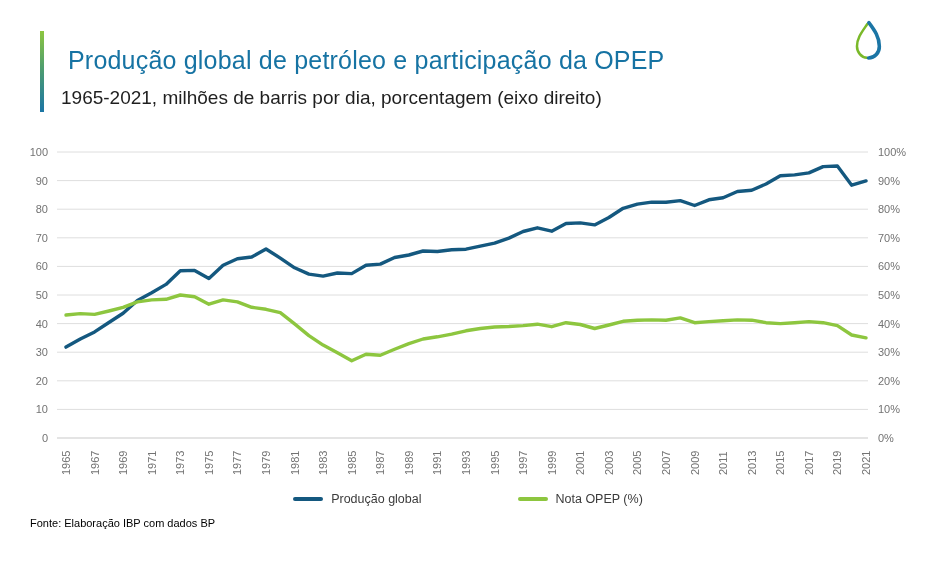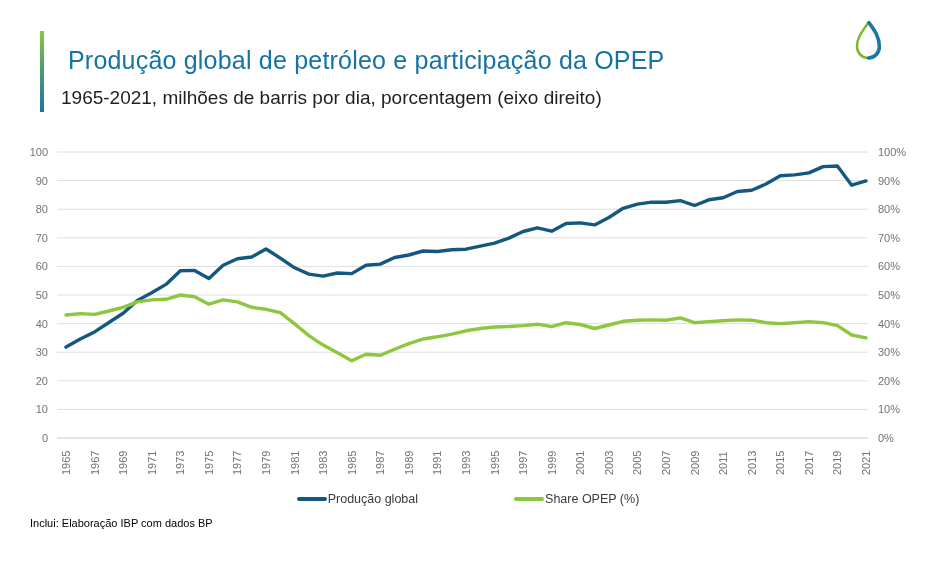--- a/index.html
+++ b/index.html
@@ -12,21 +12,21 @@
   .subtitle{position:absolute;left:61px;top:87px;font-size:19px;color:#1f1f1f;}
   .logo{position:absolute;left:826px;top:20px;width:84px;height:82px;text-align:center;}
   .logo .drop{display:block;margin:0 auto;}
   .logo .logo-text{display:block;font-size:28px;font-weight:700;color:#58595B;
        letter-spacing:2px;line-height:26px;margin-top:-3px;}
   #plot{position:absolute;left:0;top:140px;}
   .legend{position:absolute;left:0;top:492px;width:936px;display:flex;
        justify-content:center;gap:96px;align-items:center;}
   .legend-item{display:flex;align-items:center;}
   .swatch{display:inline-block;width:30px;height:3.5px;border-radius:2px;}
-  .legend-label{font-size:12.5px;color:#3b3b3b;margin-left:1px;}
+  .legend-label{font-size:12.5px;color:#3b3b3b;margin-left:8px;}
   .footer{position:absolute;left:30px;top:517px;font-size:11px;color:#000;
        line-height:13.5px;}
   text{font-family:"Liberation Sans", sans-serif;}
 </style>
 </head>
 <body>
 
 <div class="accent-bar"></div>
 
 <div class="title" style="color: rgb(22, 115, 163);">Produção global de petróleo e participação da OPEP</div>
@@ -114,19 +114,19 @@
     <polyline points="66.0,175.0 80.3,173.6 94.6,174.4 108.9,171.0 123.1,167.3 137.4,161.9 151.7,159.9 166.0,159.3 180.3,155.0 194.6,156.7 208.9,164.2 223.1,159.9 237.4,161.9 251.7,167.3 266.0,169.3 280.3,172.7 294.6,183.9 308.9,195.6 323.1,205.1 337.4,212.8 351.7,220.8 366.0,214.2 380.3,215.3 394.6,209.3 408.9,203.6 423.1,199.0 437.4,196.8 451.7,194.2 466.0,190.8 480.3,188.5 494.6,187.0 508.9,186.5 523.1,185.6 537.4,184.2 551.7,186.7 566.0,182.7 580.3,184.5 594.6,188.5 608.9,185.0 623.1,181.3 637.4,180.2 651.7,179.9 666.0,180.2 680.3,177.9 694.6,182.7 708.9,181.6 723.1,180.7 737.4,179.9 751.7,180.2 766.0,182.7 780.3,183.6 794.6,182.7 808.9,181.6 823.1,182.7 837.4,185.6 851.7,195.0 866.0,197.9" fill="none" stroke="#8DC63F" stroke-width="3.4" stroke-linejoin="round" stroke-linecap="round"></polyline>
   </svg>
 
 <div class="legend">
   <div class="legend-item">
     <span class="swatch" style="background: rgb(20, 88, 127);"></span>
     <span class="legend-label">Produção global</span>
   </div>
   <div class="legend-item">
     <span class="swatch" style="background: rgb(141, 198, 63);"></span>
-    <span class="legend-label">Share OPEP (%)</span>
+    <span class="legend-label">Nota OPEP (%)</span>
   </div>
 </div>
 
 <div class="footer">
-  <div>Inclui: Elaboração IBP com dados BP</div>
+  <div>Fonte: Elaboração IBP com dados BP</div>
 </div>
 
 </body></html>

